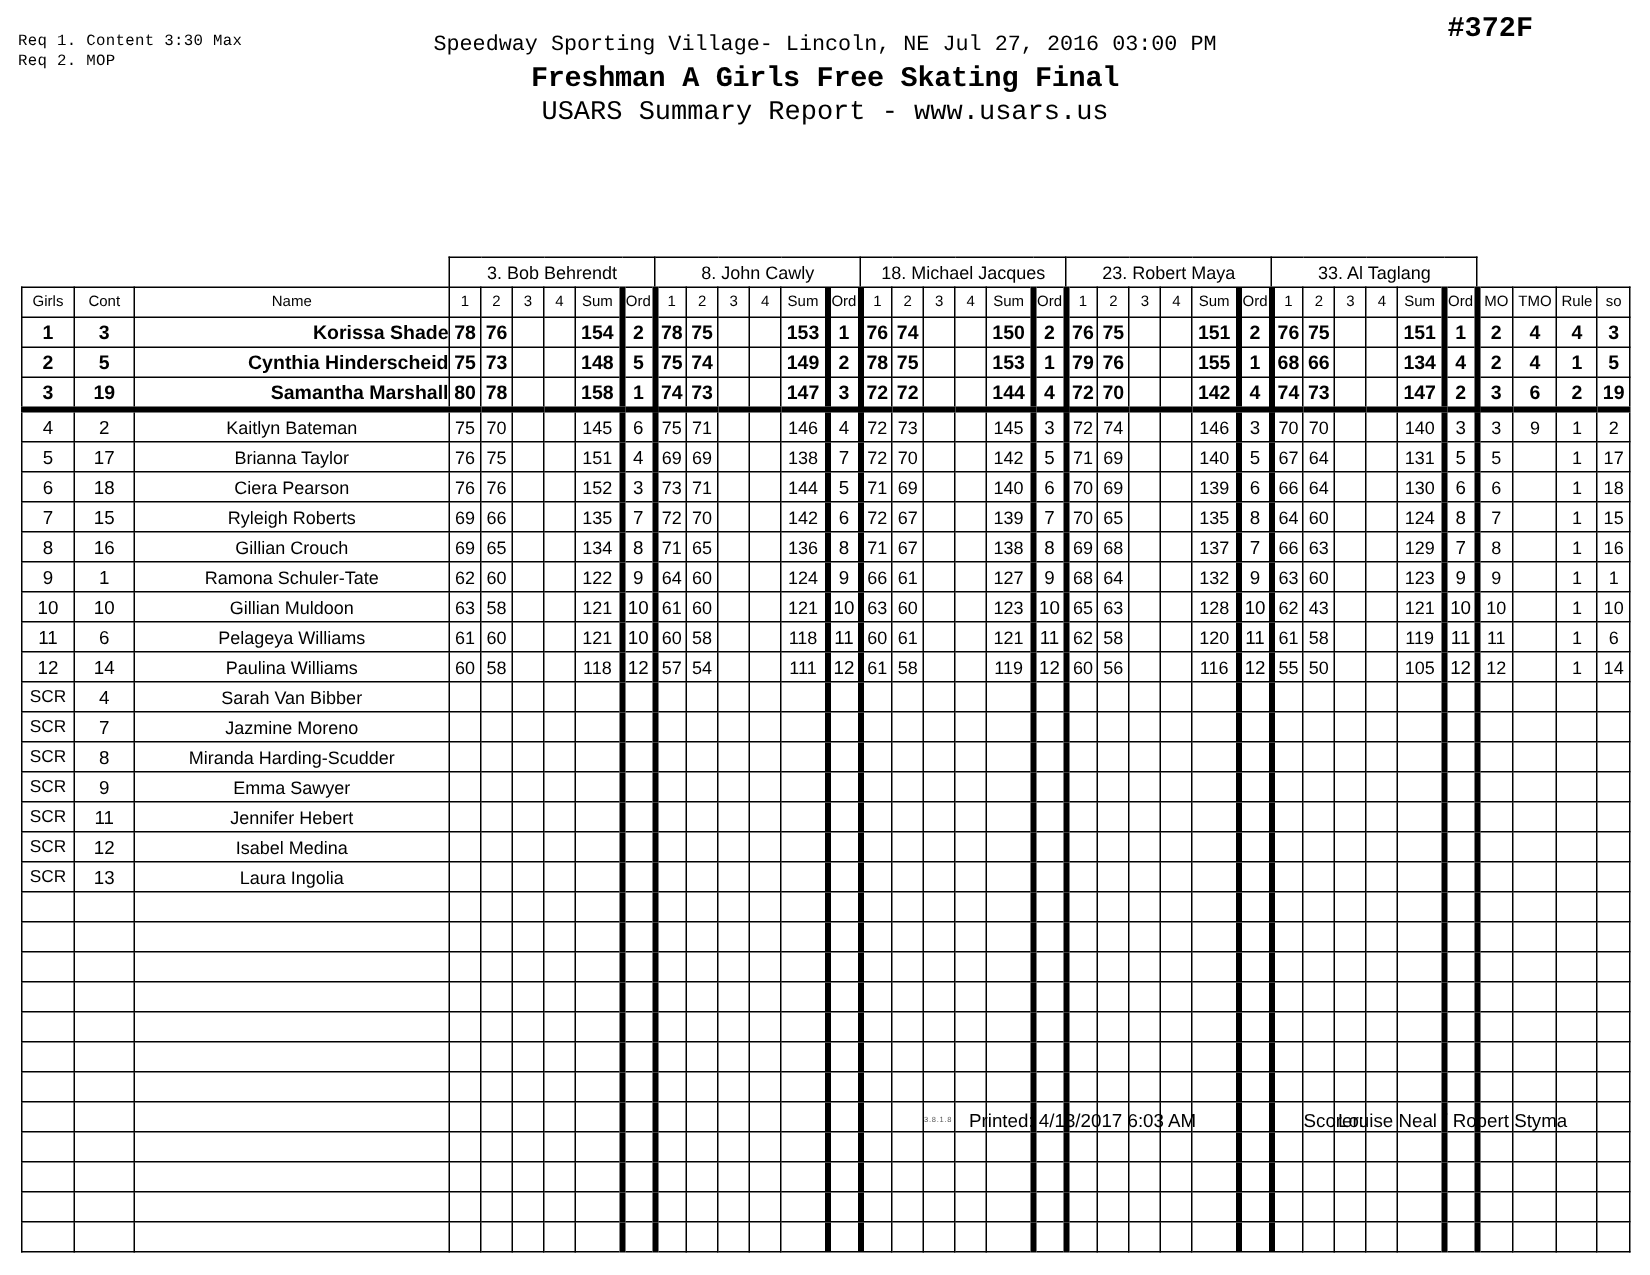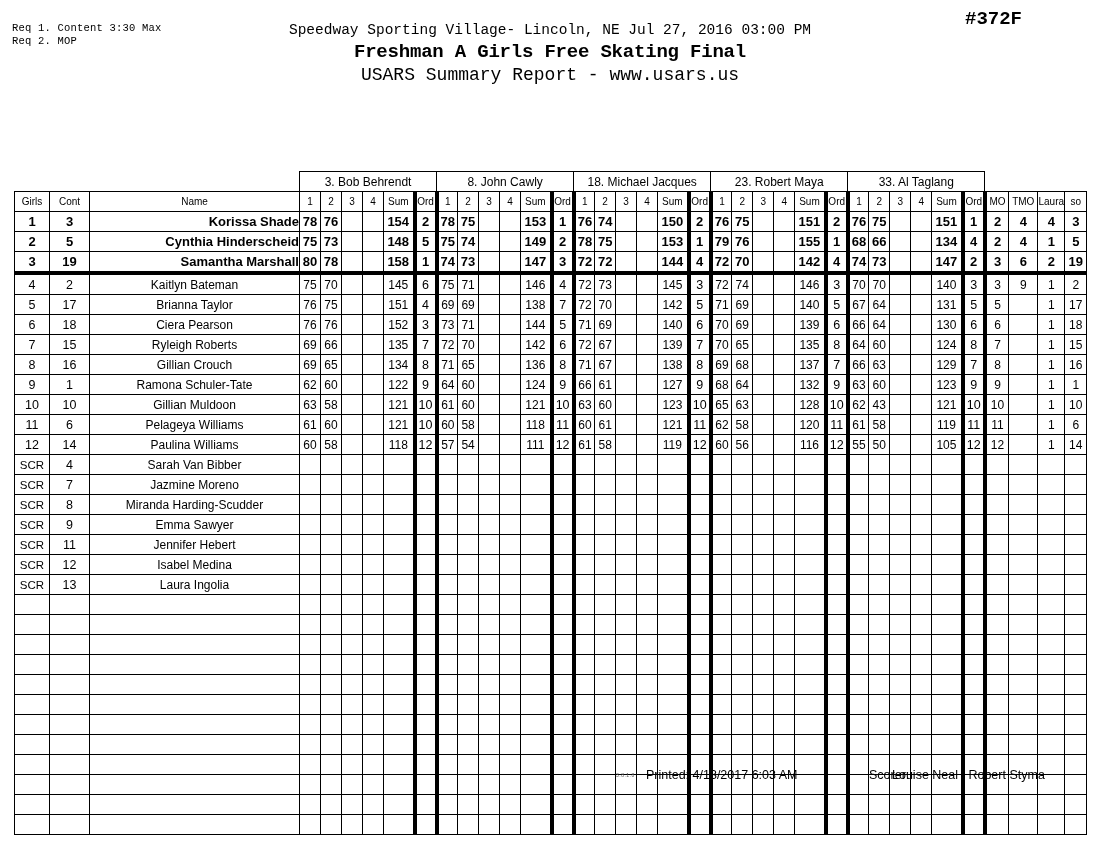--- a/index.html
+++ b/index.html
@@ -114,21 +114,21 @@
   td.score, td.sum { font-size: 12px; text-align: right; padding-right: 4px; }
   td.ord { font-size: 12.5px; }
   td.tail { font-size: 12px; text-align: right; padding-right: 5px; }
 
   tr.scr td.place { font-size: 11.5px; }
 
   
   #footer {
     position: absolute;
     left: 0;
-    top: 768px;
+    top: 740px;
     width: 1008px;
     height: 20px;
     font-size: 12.5px;
   }
   #version {
     position: absolute;
     left: 616px;
     top: 4px;
     font-size: 5px;
     color: #555;
@@ -258,21 +258,21 @@
           <td class="colhdr">Sum</td>
           <td class="colhdr hdr-ord">Ord</td>
           <td class="colhdr">1</td>
           <td class="colhdr">2</td>
           <td class="colhdr">3</td>
           <td class="colhdr">4</td>
           <td class="colhdr">Sum</td>
           <td class="colhdr hdr-ord">Ord</td>
           <td class="colhdr">MO</td>
           <td class="colhdr">TMO</td>
-          <td class="colhdr">Laura</td>
+          <td class="colhdr">Rule</td>
           <td class="colhdr">so</td>
         </tr>
     </thead>
     <tbody id="table-body">
         <tr class="medal">
           <td class="place">1</td>
           <td class="cont">3</td>
           <td class="name">Korissa Shade</td>
           <td class="score">78</td>
           <td class="score">76</td>

